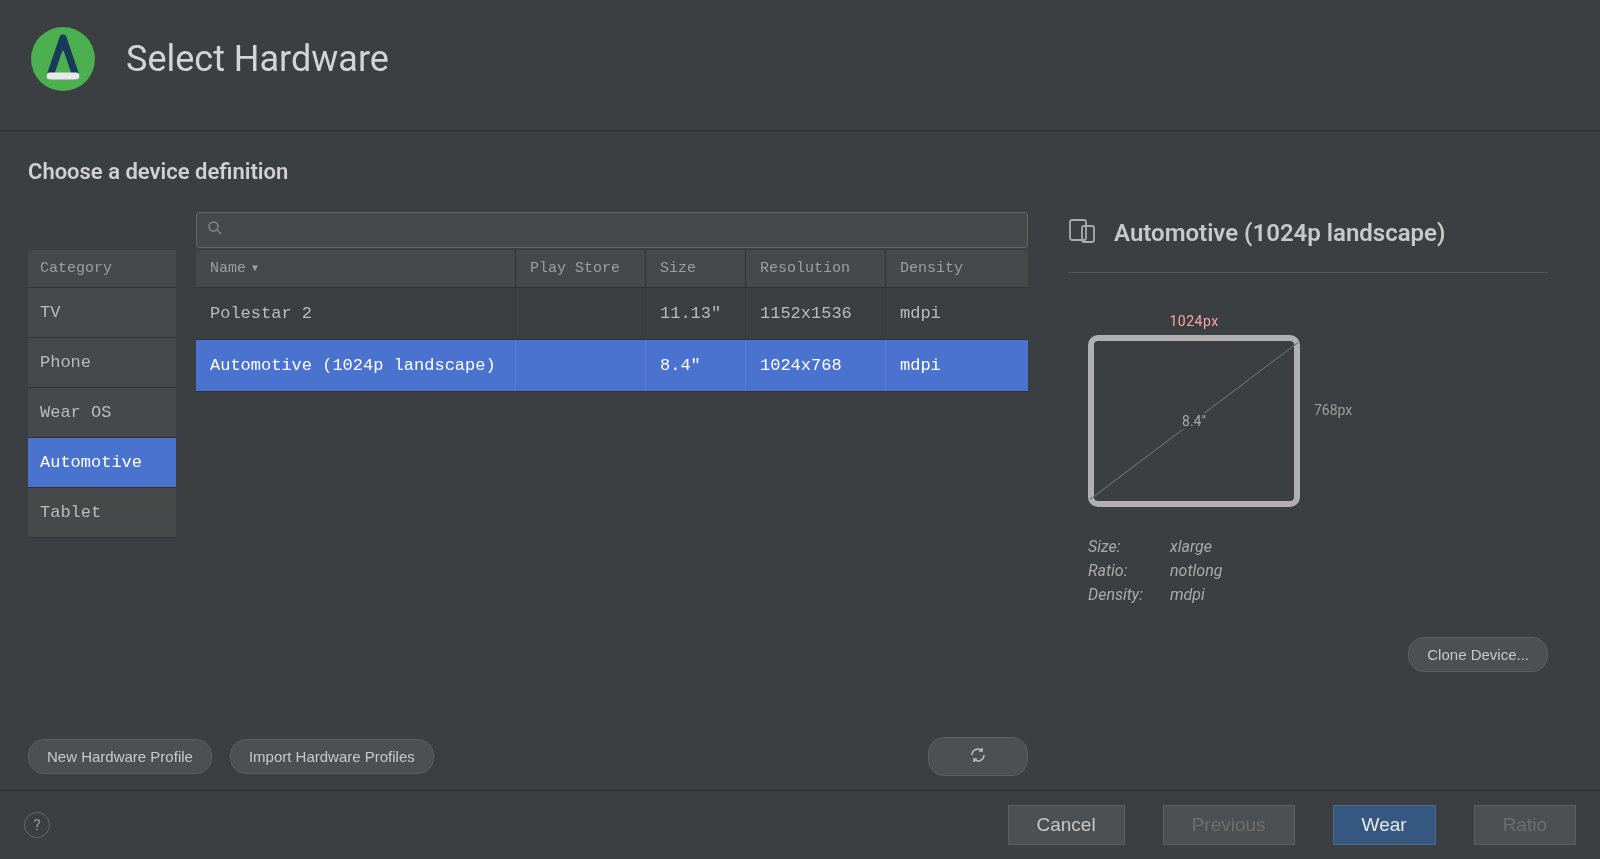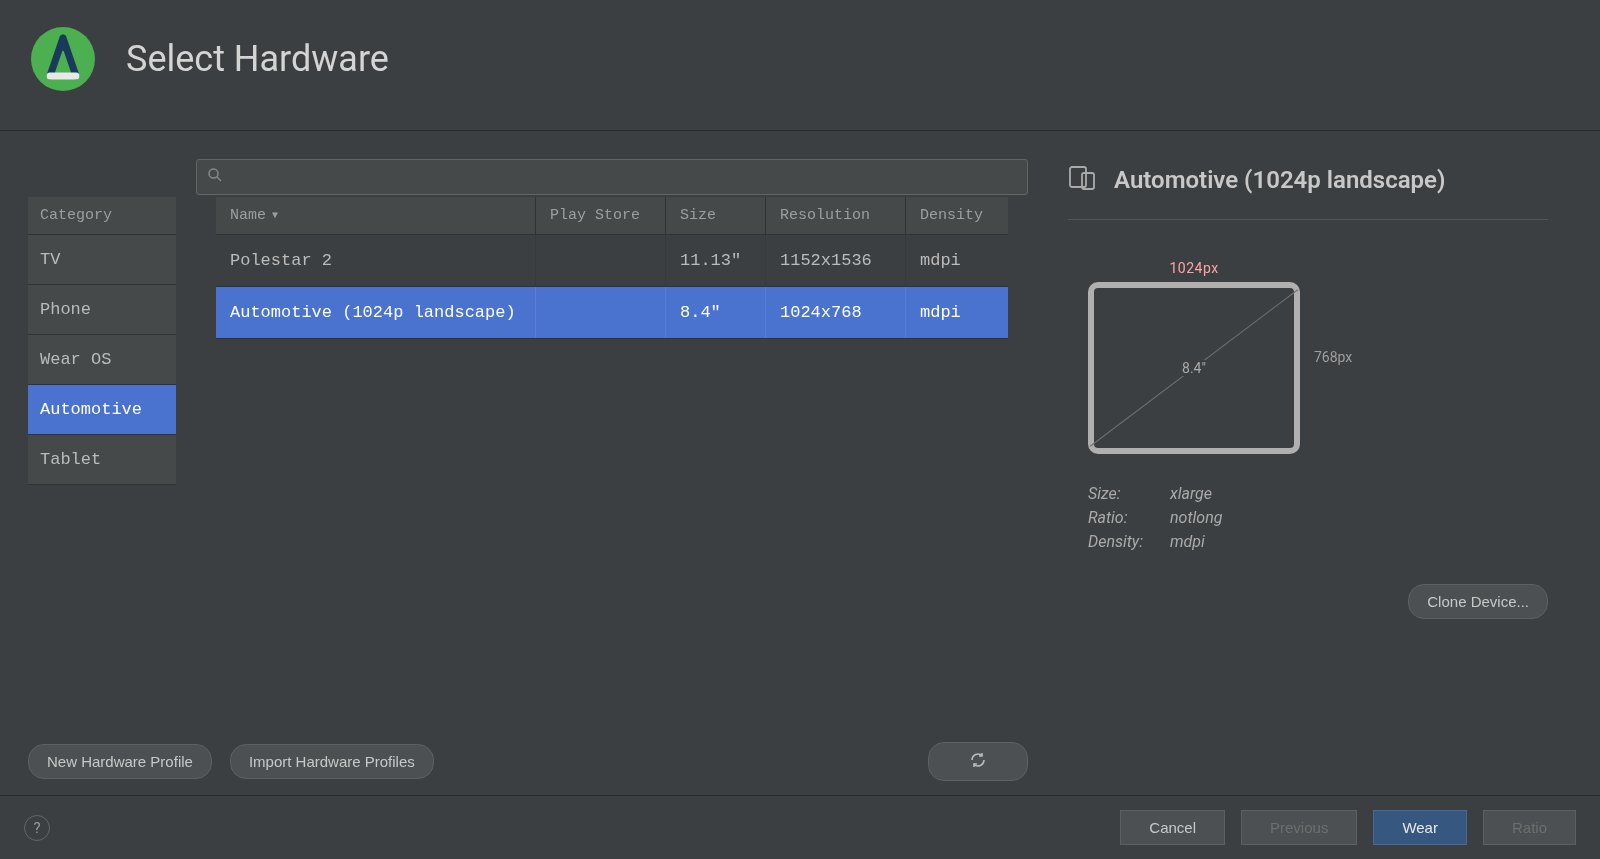--- a/index.html
+++ b/index.html
@@ -114,21 +114,20 @@
     .category-item.selected {
       background: #4a72cf;
       color: #fff;
     }
     .device-table {
       flex: 1;
       margin-left: 20px;
       background: #3c3f41;
       display: flex;
       flex-direction: column;
-      align-items: center;
     }
     .table-header {
       display: flex;
       background: #45494a;
       border-bottom: 1px solid #323232;
     }
     .th {
       padding: 10px 14px;
       font-size: 15px;
       color: #9e9e9e;
@@ -286,22 +285,23 @@
       margin-left: auto;
       display: flex;
       gap: 16px;
     }
     .footer-btn {
       background: #4c5052;
       border: 1px solid #5e6060;
       color: #c8c8c8;
       padding: 8px 28px;
       border-radius: 0;
-      font-size: 15px;
+      font-size: 19px;
       cursor: pointer;
+      margin-left: 22px;
     }
     .footer-btn.primary {
       background: #365880;
       border-color: #4a6a96;
       color: #e8e8e8;
     }
     .footer-btn.disabled {
       color: #6e6e6e;
       cursor: default;
     }
@@ -315,20 +315,21 @@
       <circle cx="33" cy="33" r="32" fill="#4caf50"></circle>
       <path d="M33 12 L20 50 M33 12 L46 50" stroke="#1a3a5c" stroke-width="7" stroke-linecap="round" fill="none"></path>
       <path d="M20 50 L46 50" stroke="#e8e8e8" stroke-width="7" stroke-linecap="round" fill="none"></path>
       <circle cx="33" cy="20" r="5" fill="#1a3a5c"></circle>
     </svg>
   </div>
   <div class="title">Select Hardware</div>
 </div>
 
 <div class="content">
+  <div class="subtitle">Choose a device definition</div>
 
   <div class="main-area">
     <div class="left-col">
       <div class="search-row">
         <div style="width:148px"></div>
         <div class="search-box">
           <span class="search-icon">
             <svg viewBox="0 0 16 16">
                 <circle cx="6.5" cy="6.5" r="4.5" stroke-width="1.5"></circle>
                 <line x1="10" y1="10" x2="14" y2="14" stroke-width="1.5"></line>

